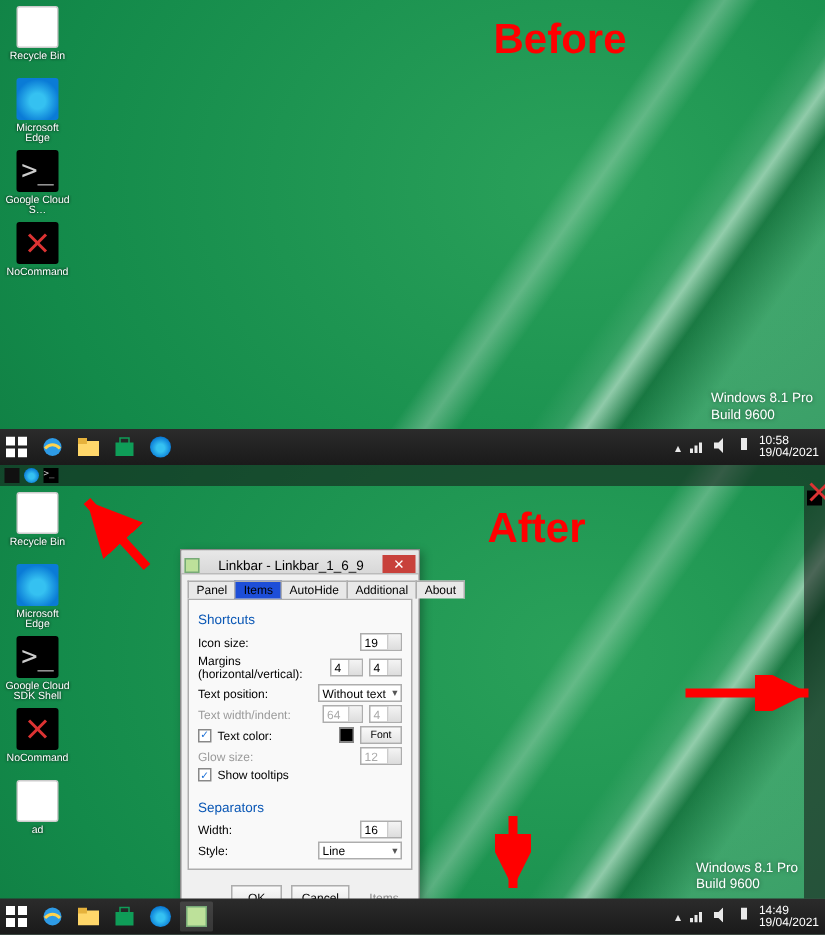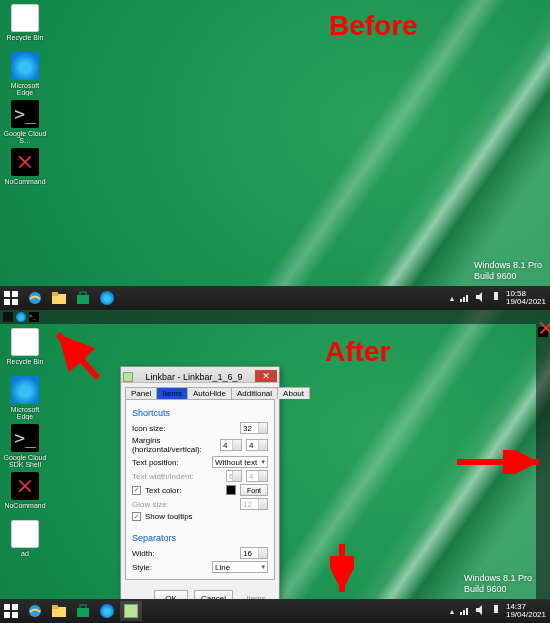--- a/index.html
+++ b/index.html
@@ -249,34 +249,34 @@
       <div class="tab active">Items</div>
       <div class="tab">AutoHide</div>
       <div class="tab">Additional</div>
       <div class="tab">About</div>
     </div>
     <div class="tab-body">
       <div class="section-h">Shortcuts</div>
 
       <div class="frow">
         <span class="lbl">Icon size:</span>
-        <span class="spin">32</span>
+        <span class="spin">19</span>
       </div>
       <div class="frow">
         <span class="lbl">Margins (horizontal/vertical):</span>
         <span class="spin" style="width:22px">4</span>
         <span class="spin" style="width:22px">4</span>
       </div>
       <div class="frow">
         <span class="lbl">Text position:</span>
         <span class="sel">Without text</span>
       </div>
       <div class="frow">
         <span class="lbl dis">Text width/indent:</span>
-        <span class="spin" style="width:16px;color:#aaa">64</span>
+        <span class="spin" style="width:27px;color:#aaa">64</span>
         <span class="spin" style="width:22px;color:#aaa">4</span>
       </div>
       <div class="frow">
         <span class="cb">✓</span>
         <span class="lbl" style="flex:0 0 auto">Text color:</span>
         <span style="flex:1"></span>
         <span class="swatch" style="background:#000"></span>
         <span class="btn" style="min-width:26px;height:12px;font-size:7px;">Font</span>
       </div>
       <div class="frow">
@@ -352,18 +352,18 @@
             <rect x="3" y="5" width="2" height="5" fill="#fff"></rect>
             <rect x="6" y="3" width="2" height="7" fill="#fff"></rect>
           </svg></span>
       <span class="tray-ic"><svg width="10" height="10">
             <polygon points="0,3 3,3 6,0 6,10 3,7 0,7" fill="#fff"></polygon>
           </svg></span>
       <span class="tray-ic"><svg width="8" height="10">
             <rect x="2" y="0" width="4" height="8" fill="#fff"></rect>
           </svg></span>
       <div class="clock">
-        <div>14:37</div>
+        <div>14:49</div>
           <div>19/04/2021</div>
       </div>
     </div>
   </div>
 </div>
 
 </body></html>

